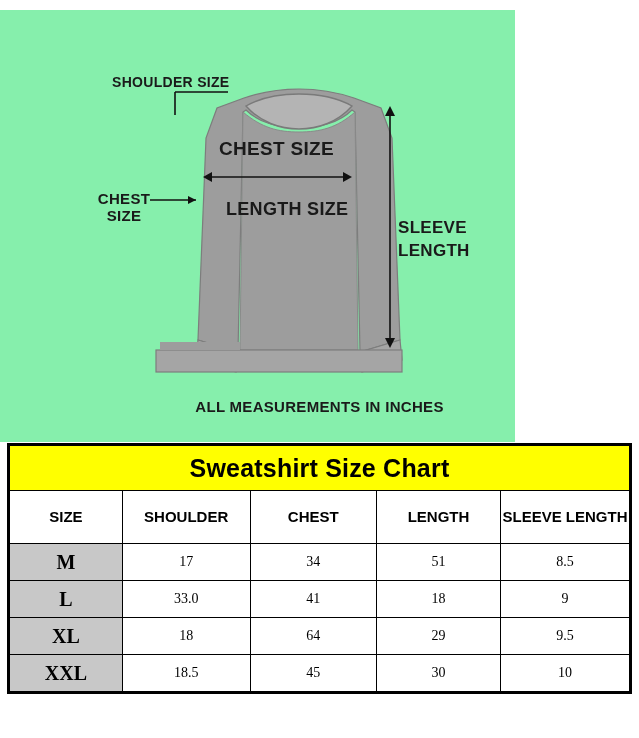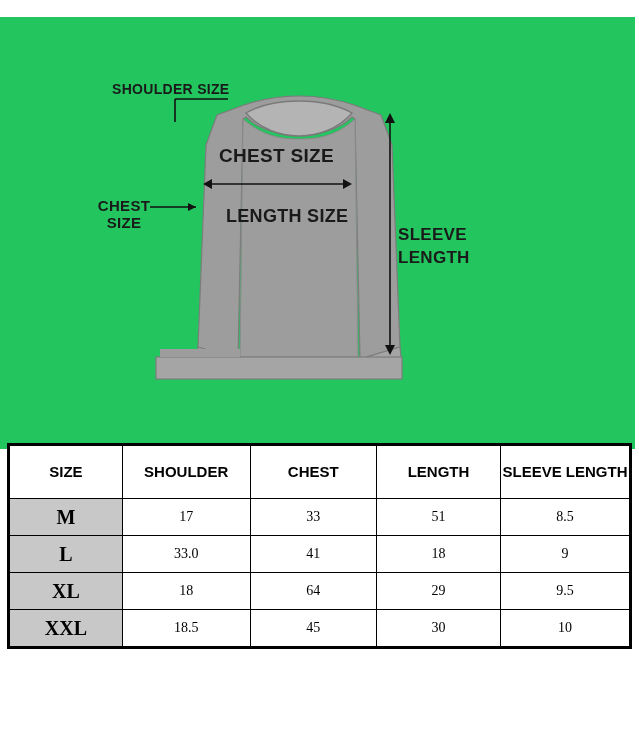--- a/index.html
+++ b/index.html
@@ -12,24 +12,24 @@
     height: 738px;
     position: relative;
     font-family: "Liberation Sans", sans-serif;
     overflow: hidden;
   }
 
   
   #diagram-area {
     position: absolute;
     left: 0;
-    top: 17px;
-    width: 635px;
+    top: 10px;
+    width: 515px;
     height: 432px;
-    background: #22c55e;
+    background: #86efac;
   }
 
   #sweatshirt-svg {
     position: absolute;
     left: 0;
     top: 0;
   }
 
   .diag-label {
     position: absolute;
@@ -207,45 +207,49 @@
   <div class="diag-label" id="label-chest-size-left">CHEST
 SIZE</div>
 
   <div class="diag-label" id="label-chest-size-center">CHEST SIZE</div>
 
   <div class="diag-label" id="label-length-size">LENGTH SIZE</div>
 
   <div class="diag-label" id="label-sleeve-length">SLEEVE
 LENGTH</div>
 
+  <div class="diag-label" id="label-all-measurements">ALL MEASUREMENTS IN INCHES</div>
 </div>
 
 <div id="size-table-wrap">
   <table class="size-table">
     <colgroup>
       <col class="col-size">
         <col class="col-shldr">
         <col class="col-chest">
       <col class="col-length">
         <col class="col-sleeve">
     </colgroup>
     <tbody>
       <tr>
+        <td class="title-cell" colspan="5">Sweatshirt Size Chart</td>
+      </tr>
+      <tr>
         <td class="head-cell">SIZE</td>
         <td class="head-cell">SHOULDER</td>
         <td class="head-cell">CHEST</td>
         <td class="head-cell">LENGTH</td>
         <td class="head-cell">SLEEVE
 LENGTH</td>
       </tr>
 
       <tr>
         <td class="size-cell">M</td>
         <td class="val-cell">17</td>
-        <td class="val-cell">33</td>
+        <td class="val-cell">34</td>
         <td class="val-cell">51</td>
         <td class="val-cell">8.5</td>
       </tr>
       <tr>
         <td class="size-cell">L</td>
         <td class="val-cell">33.0</td>
         <td class="val-cell">41</td>
         <td class="val-cell">18</td>
         <td class="val-cell">9</td>
       </tr>

